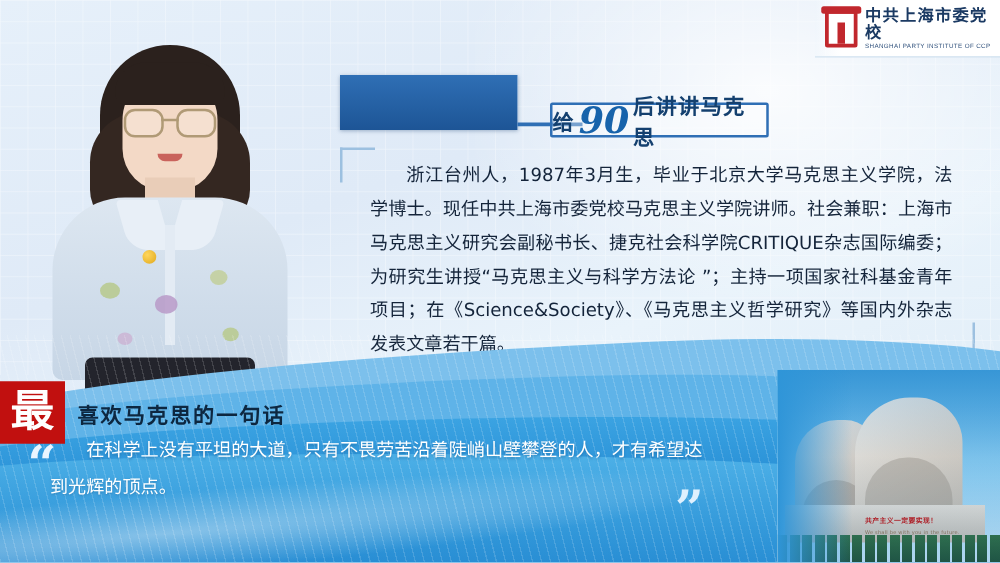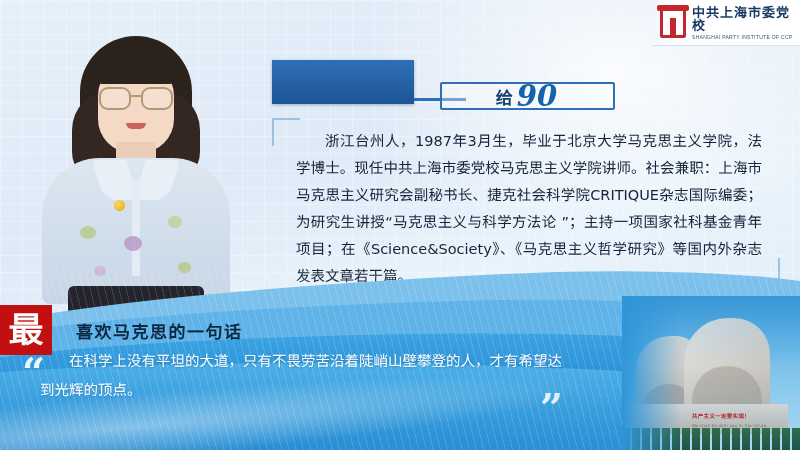--- a/index.html
+++ b/index.html
@@ -163,21 +163,21 @@
   }
 
   
   .most-badge{
     position:absolute;left:0;top:305px;width:52px;height:50px;
     background:#c1100f;color:#fff;font-size:35px;font-weight:bold;
     display:flex;align-items:center;justify-content:center;
     font-family:"DejaVu Sans","Liberation Sans",sans-serif;line-height:1;
   }
   .most-title{
-    position:absolute;left:76px;top:318px;
+    position:absolute;left:62px;top:318px;
     font-size:17px;font-weight:bold;color:#0d2740;letter-spacing:1.5px;
     font-family:"DejaVu Sans","Liberation Sans",sans-serif;
   }
 
   
   .q-open{
     position:absolute;left:22px;top:352px;font-size:40px;line-height:1;
     color:#eaf5ff;font-family:"DejaVu Serif","Liberation Serif",serif;font-weight:bold;
   }
   .q-close{
@@ -272,20 +272,21 @@
     <div class="p-flower" style="left:150px;top:232px;width:13px;height:11px;background:#b7c98c"></div>
     <div class="p-skirt"></div>
   </div>
 
   <div class="name-box"></div>
   <div class="name-rule"></div>
 
   <div class="sub-box">
     <span class="t">给</span>
     <span class="num">90</span>
+    <span class="t">后讲讲马克思</span>
   </div>
 
   <div class="bio">
     <div class="corner tl"></div>
     <div class="corner br"></div>
     <div class="bio-text">浙江台州人，1987年3月生，毕业于北京大学马克思主义学院，法学博士。现任中共上海市委党校马克思主义学院讲师。社会兼职：上海市马克思主义研究会副秘书长、捷克社会科学院CRITIQUE杂志国际编委；为研究生讲授“马克思主义与科学方法论 ”；主持一项国家社科基金青年项目；在《Science&amp;Society》、《马克思主义哲学研究》等国内外杂志发表文章若干篇。</div>
   </div>
 
   <div class="wave-wrap">
     <div class="wv wv1"></div>

